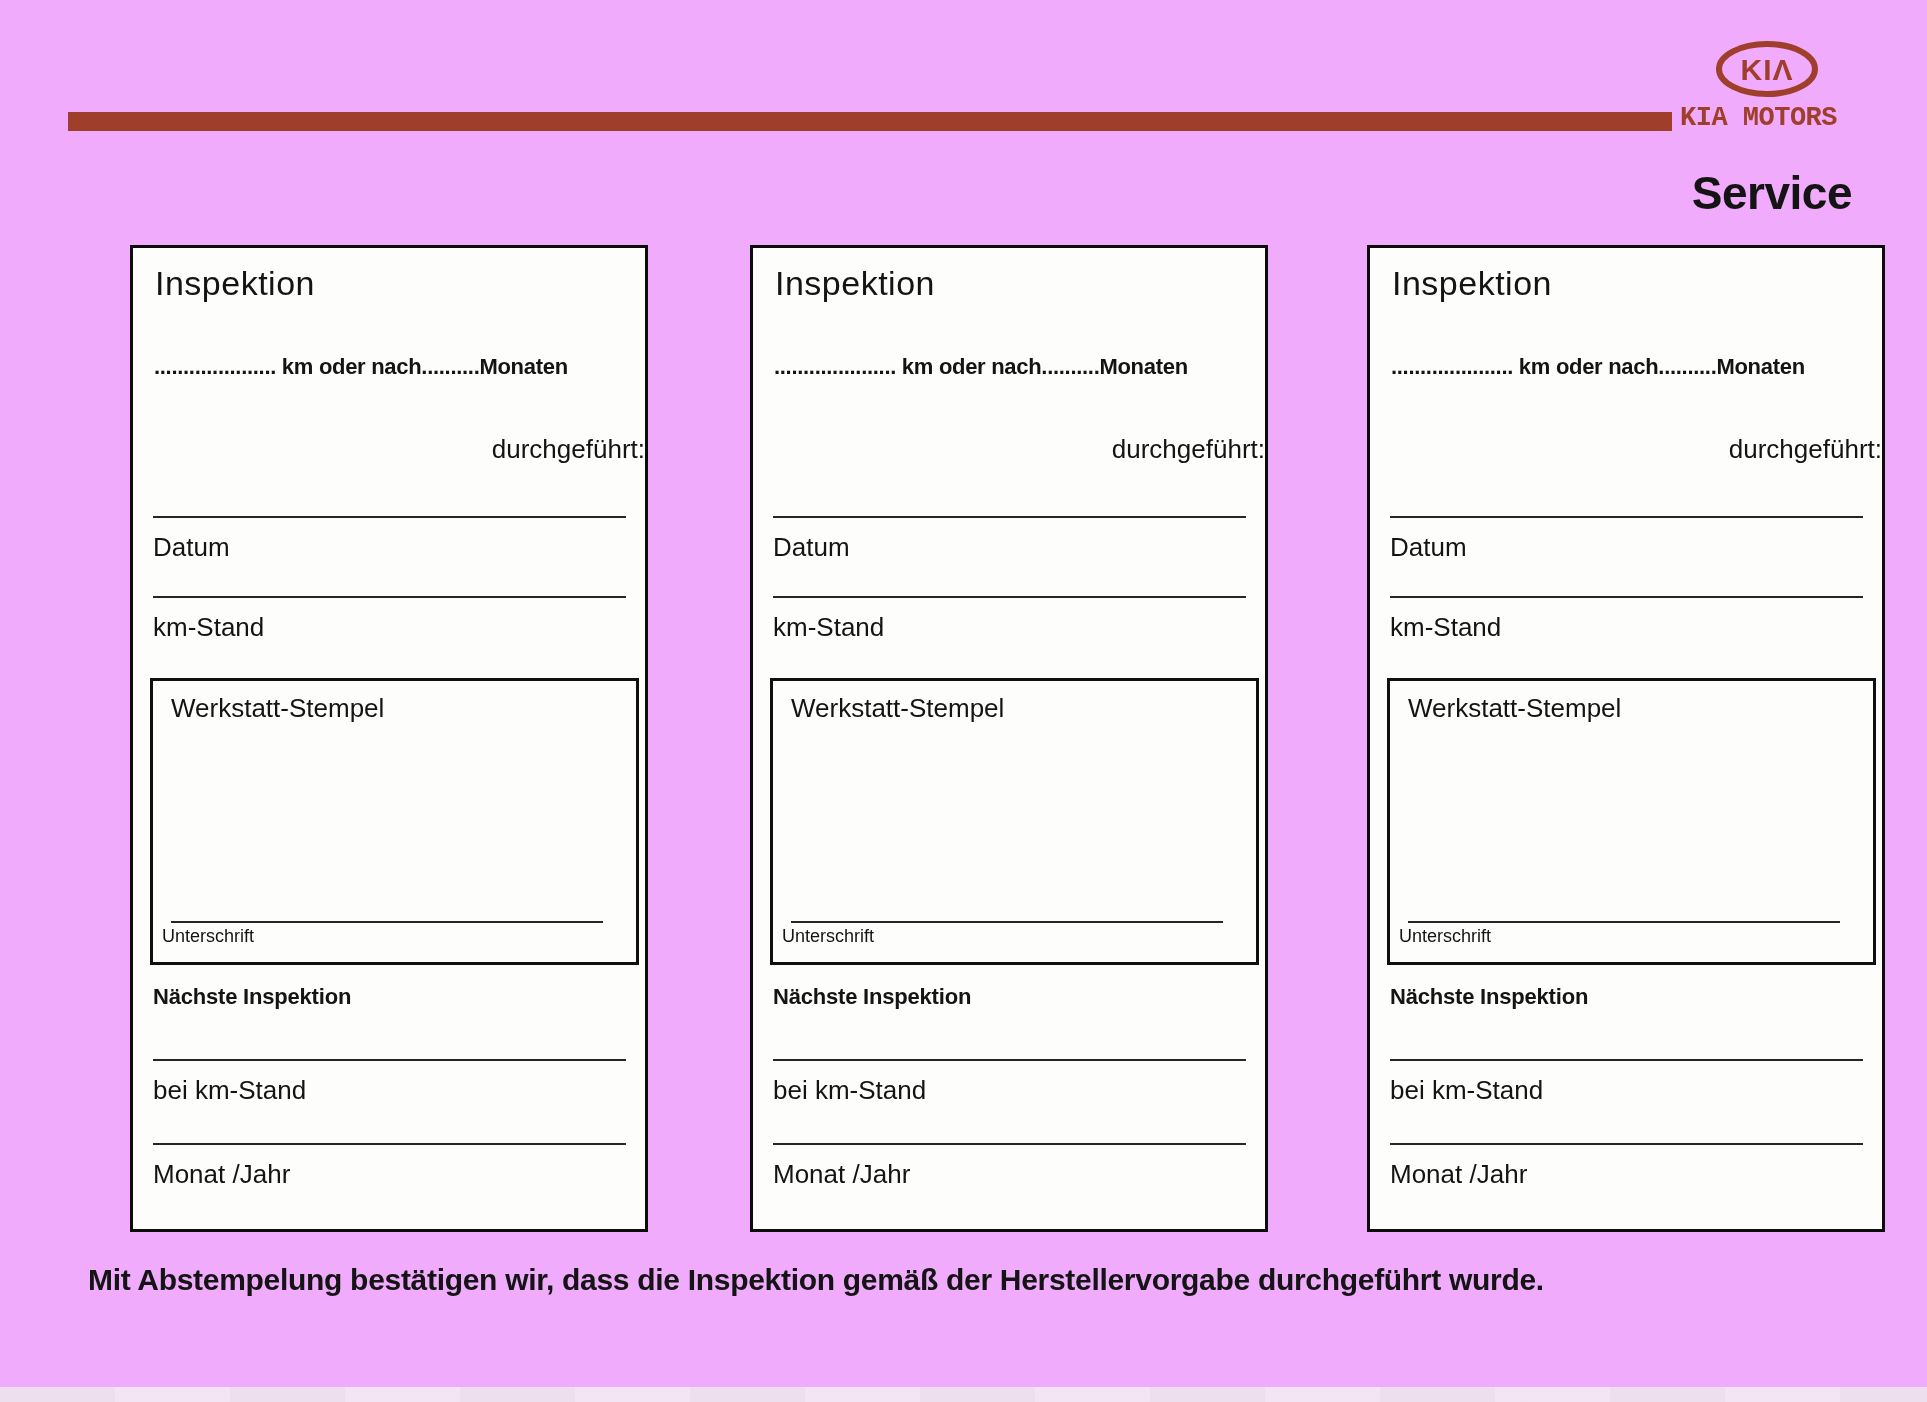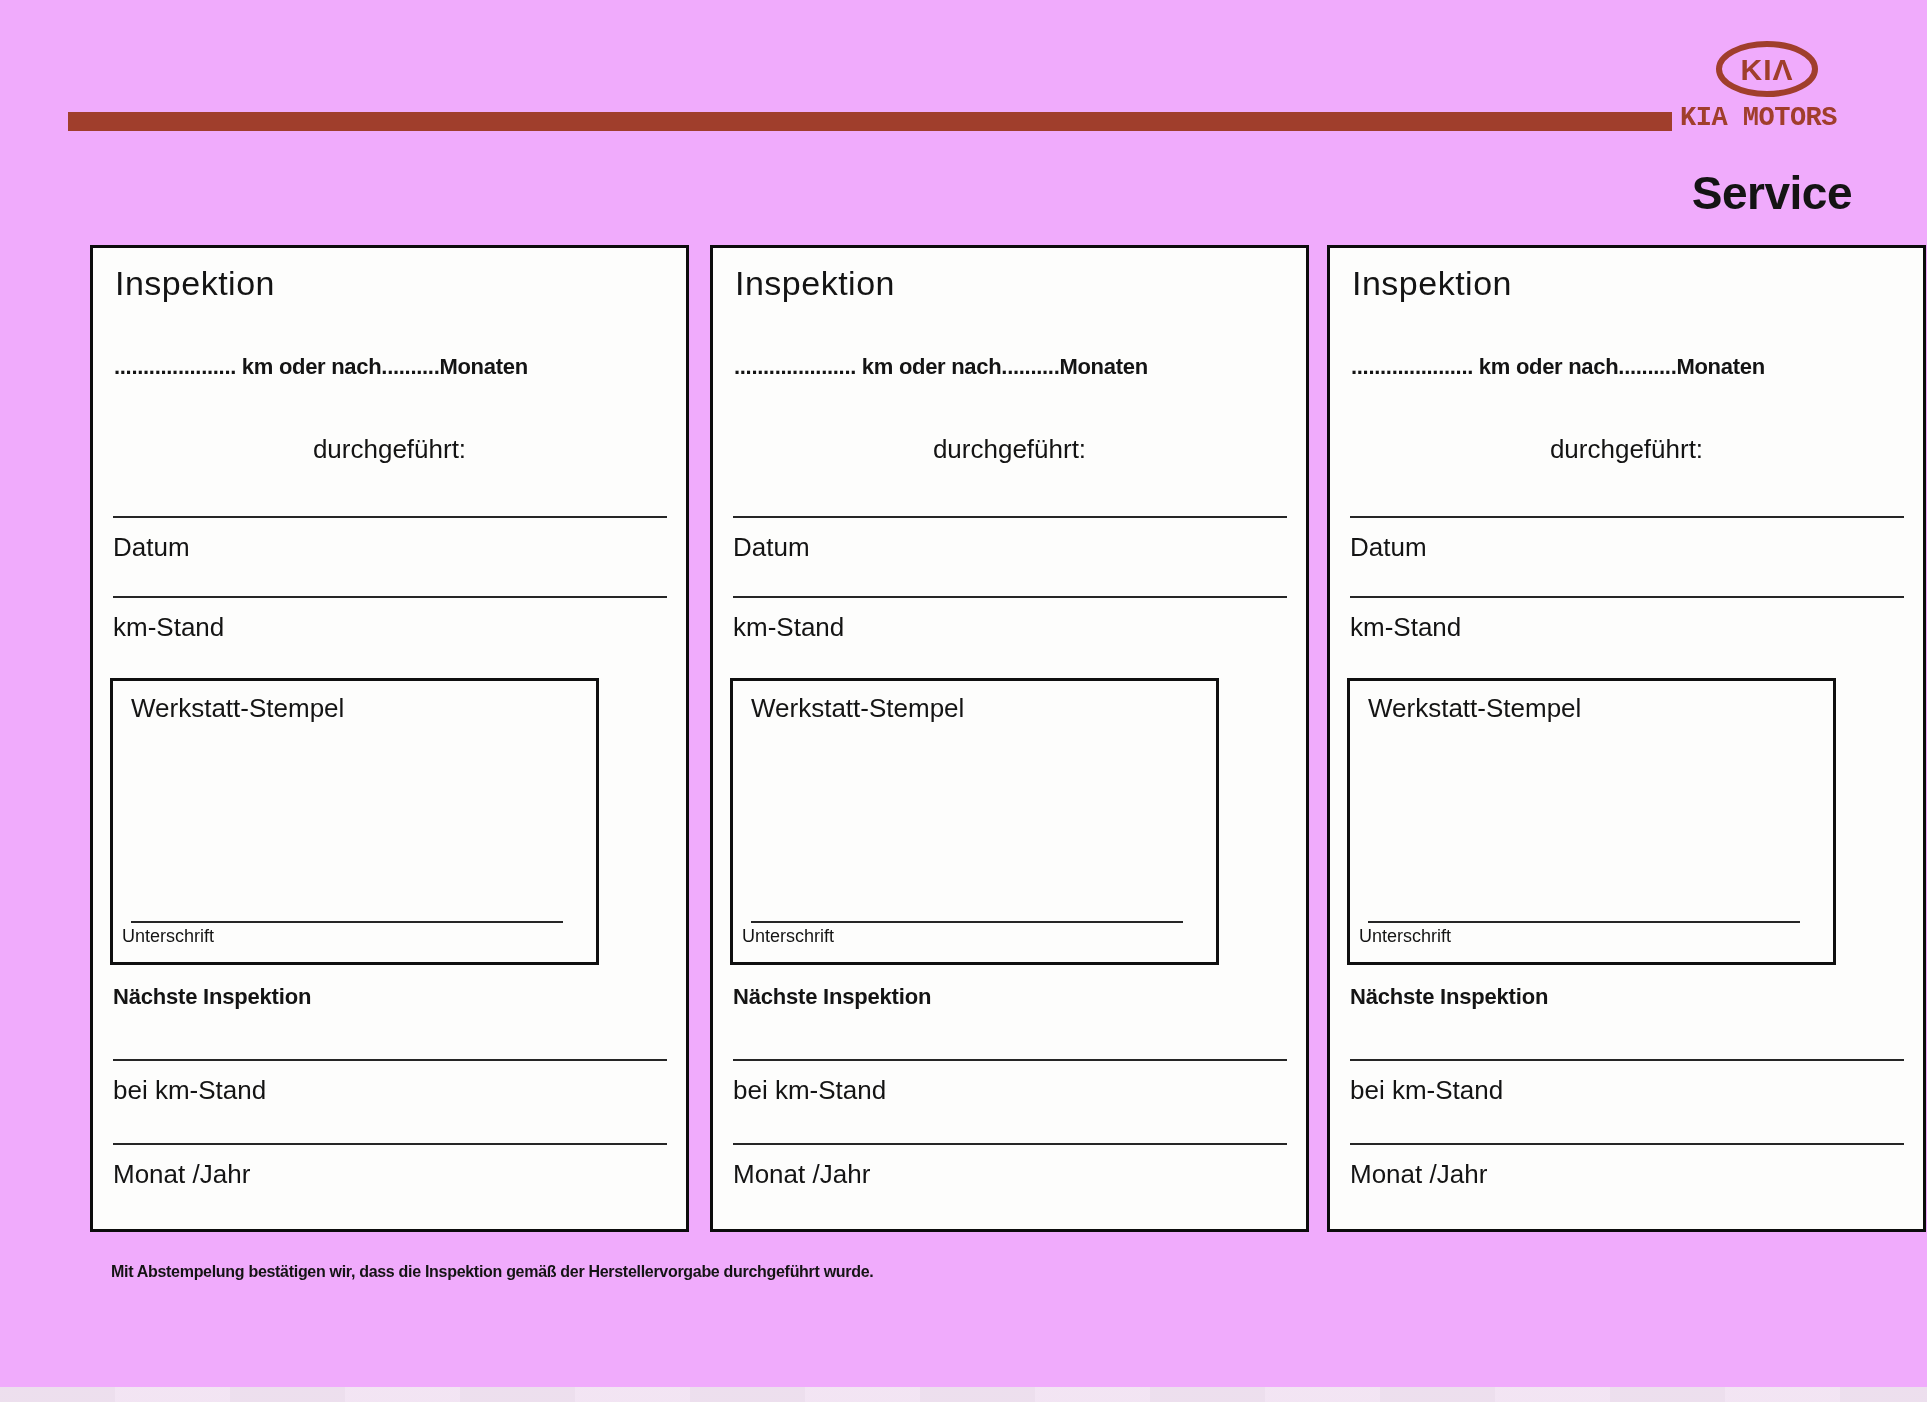--- a/index.html
+++ b/index.html
@@ -28,40 +28,41 @@
   }
   .logo{
     position:absolute;left:1714px;top:40px;width:106px;height:58px;
   }
   .service-title{
     position:absolute;top:166px;right:75px;
     font-size:46px;font-weight:bold;letter-spacing:-0.5px;
   }
   
   .card{
-    position:absolute;top:245px;width:599px;height:987px;
+    position:absolute;top:245px;width:518px;height:987px;
     border:3px solid #0c0c0c;
     box-sizing:border-box;
     background:#fdfdfc;
+    margin-left:40px;
   }
   .card1{left:90px}
   .card2{left:710px}
   .card3{left:1327px}
   .card-title{
     position:absolute;left:22px;top:16px;margin:0;
     font-size:34px;font-weight:normal;letter-spacing:0.5px;
   }
   .interval{
     position:absolute;left:21px;right:18px;top:106px;
     font-size:22px;font-weight:bold;letter-spacing:-0.3px;
     white-space:nowrap;overflow:hidden;
   }
   .performed{
     position:absolute;left:0;right:0;top:186px;
-    text-align:center;font-size:26px;
+    text-align:right;font-size:26px;
   }
   .field{
     position:absolute;left:20px;right:19px;
     border-top:2px solid #262626;
     padding-top:14px;
     font-size:26px;
   }
   .f-datum{top:268px}
   .f-km{top:348px}
   .f-beikm{top:811px}
@@ -81,23 +82,22 @@
   .siglabel{
     position:absolute;left:9px;top:245px;font-size:18px;
   }
   .next-title{
     position:absolute;left:20px;top:736px;
     font-size:22px;font-weight:bold;letter-spacing:-0.2px;
   }
   
   .footer-note{
     position:absolute;left:88px;top:1263px;
-    font-size:16px;font-weight:bold;letter-spacing:-0.3px;
+    font-size:30px;font-weight:bold;letter-spacing:-0.3px;
     white-space:nowrap;
-    margin-left:23px;
   }
   .page-number{
     position:absolute;left:0;right:0;top:1321px;
     text-align:center;font-size:26px;font-weight:bold;
   }
   .scan-strip{
     position:absolute;left:0;right:0;bottom:0;height:15px;
     background:repeating-linear-gradient(90deg,
       #ececea 0px,#ececea 115px,
       #f3f3f1 115px,#f3f3f1 230px);

